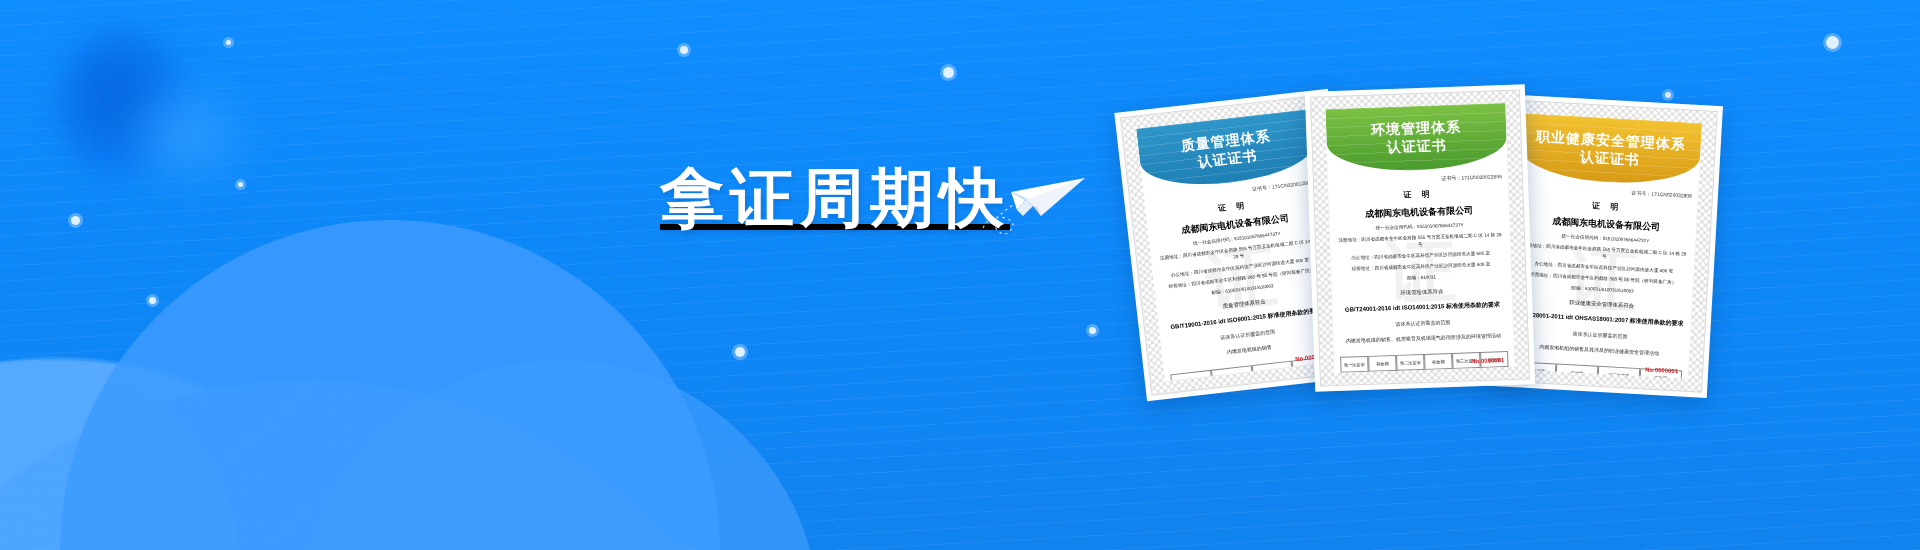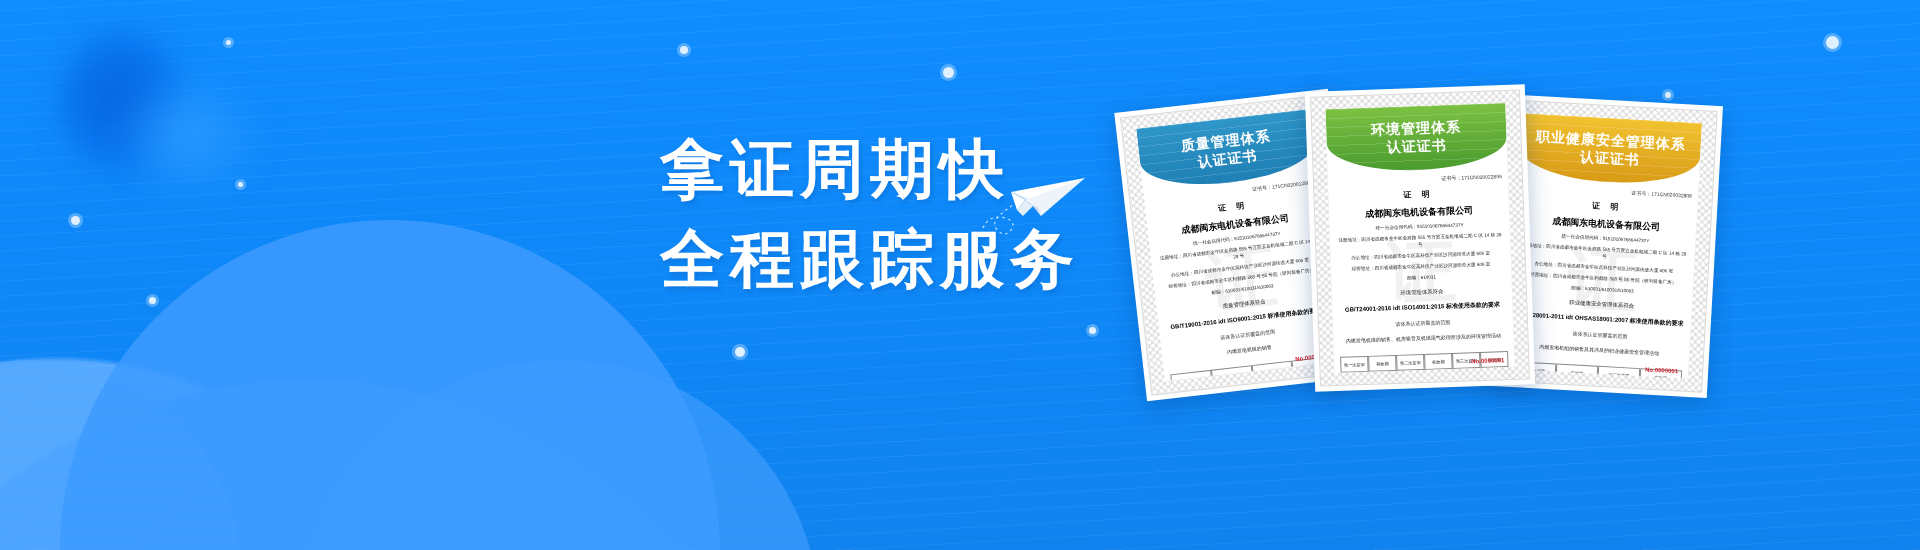--- a/index.html
+++ b/index.html
@@ -59,22 +59,23 @@
   
   .dot {
     position:absolute; border-radius:50%;
     background:#dff0ff;
     box-shadow:0 0 0 3px rgba(255,255,255,0.28);
   }
 
   
   #headline {
     position:absolute;
-    left:660px; top:124px;
+    left:660px; top:153px;
     z-index:5;
+    text-decoration:underline;
   }
   .headline-line {
     color:#ffffff;
     font-size:64px;
     font-weight:700;
     line-height:90px;
     letter-spacing:6px;
     text-shadow:2px 3px 5px rgba(6,78,160,0.28);
     white-space:nowrap;
   }
@@ -184,21 +185,20 @@
       <div class="dot" style="left: 680px; top: 46px; width: 8px; height: 8px;"></div>
       <div class="dot" style="left: 942.5px; top: 66.5px; width: 11px; height: 11px;"></div>
       <div class="dot" style="left: 735px; top: 347px; width: 10px; height: 10px;"></div>
       <div class="dot" style="left: 1088.5px; top: 326.5px; width: 7px; height: 7px;"></div>
       <div class="dot" style="left: 1665px; top: 92px; width: 6px; height: 6px;"></div>
       <div class="dot" style="left: 1825.5px; top: 35.5px; width: 13px; height: 13px;"></div>
     </div>
 
   <div id="headline">
     <div class="headline-line">拿证周期快</div>
-    <div class="headline-line">全程跟踪服务</div>
   </div>
 
   <div id="plane-wrap">
     <svg width="130" height="90" viewBox="0 0 130 90">
       <path d="M8 78 q6 -14 22 -10 q12 4 6 12 q-6 8 -14 0 q-6 -8 4 -16 q14 -12 32 -20" fill="none" stroke="#ffffff" stroke-width="1.2" stroke-dasharray="2.5,3.5" opacity="0.75"></path>
       <polygon points="36,42 110,28 64,54" fill="#ffffff"></polygon>
       <polygon points="36,42 64,54 50,50" fill="#d9e6f2"></polygon>
       <polygon points="50,50 110,28 66,66 58,56" fill="#eef4fa"></polygon>
       <polygon points="58,56 66,66 62,57" fill="#c3d4e5"></polygon>
       <polygon points="36,42 50,50 42,60" fill="#ffffff"></polygon>

